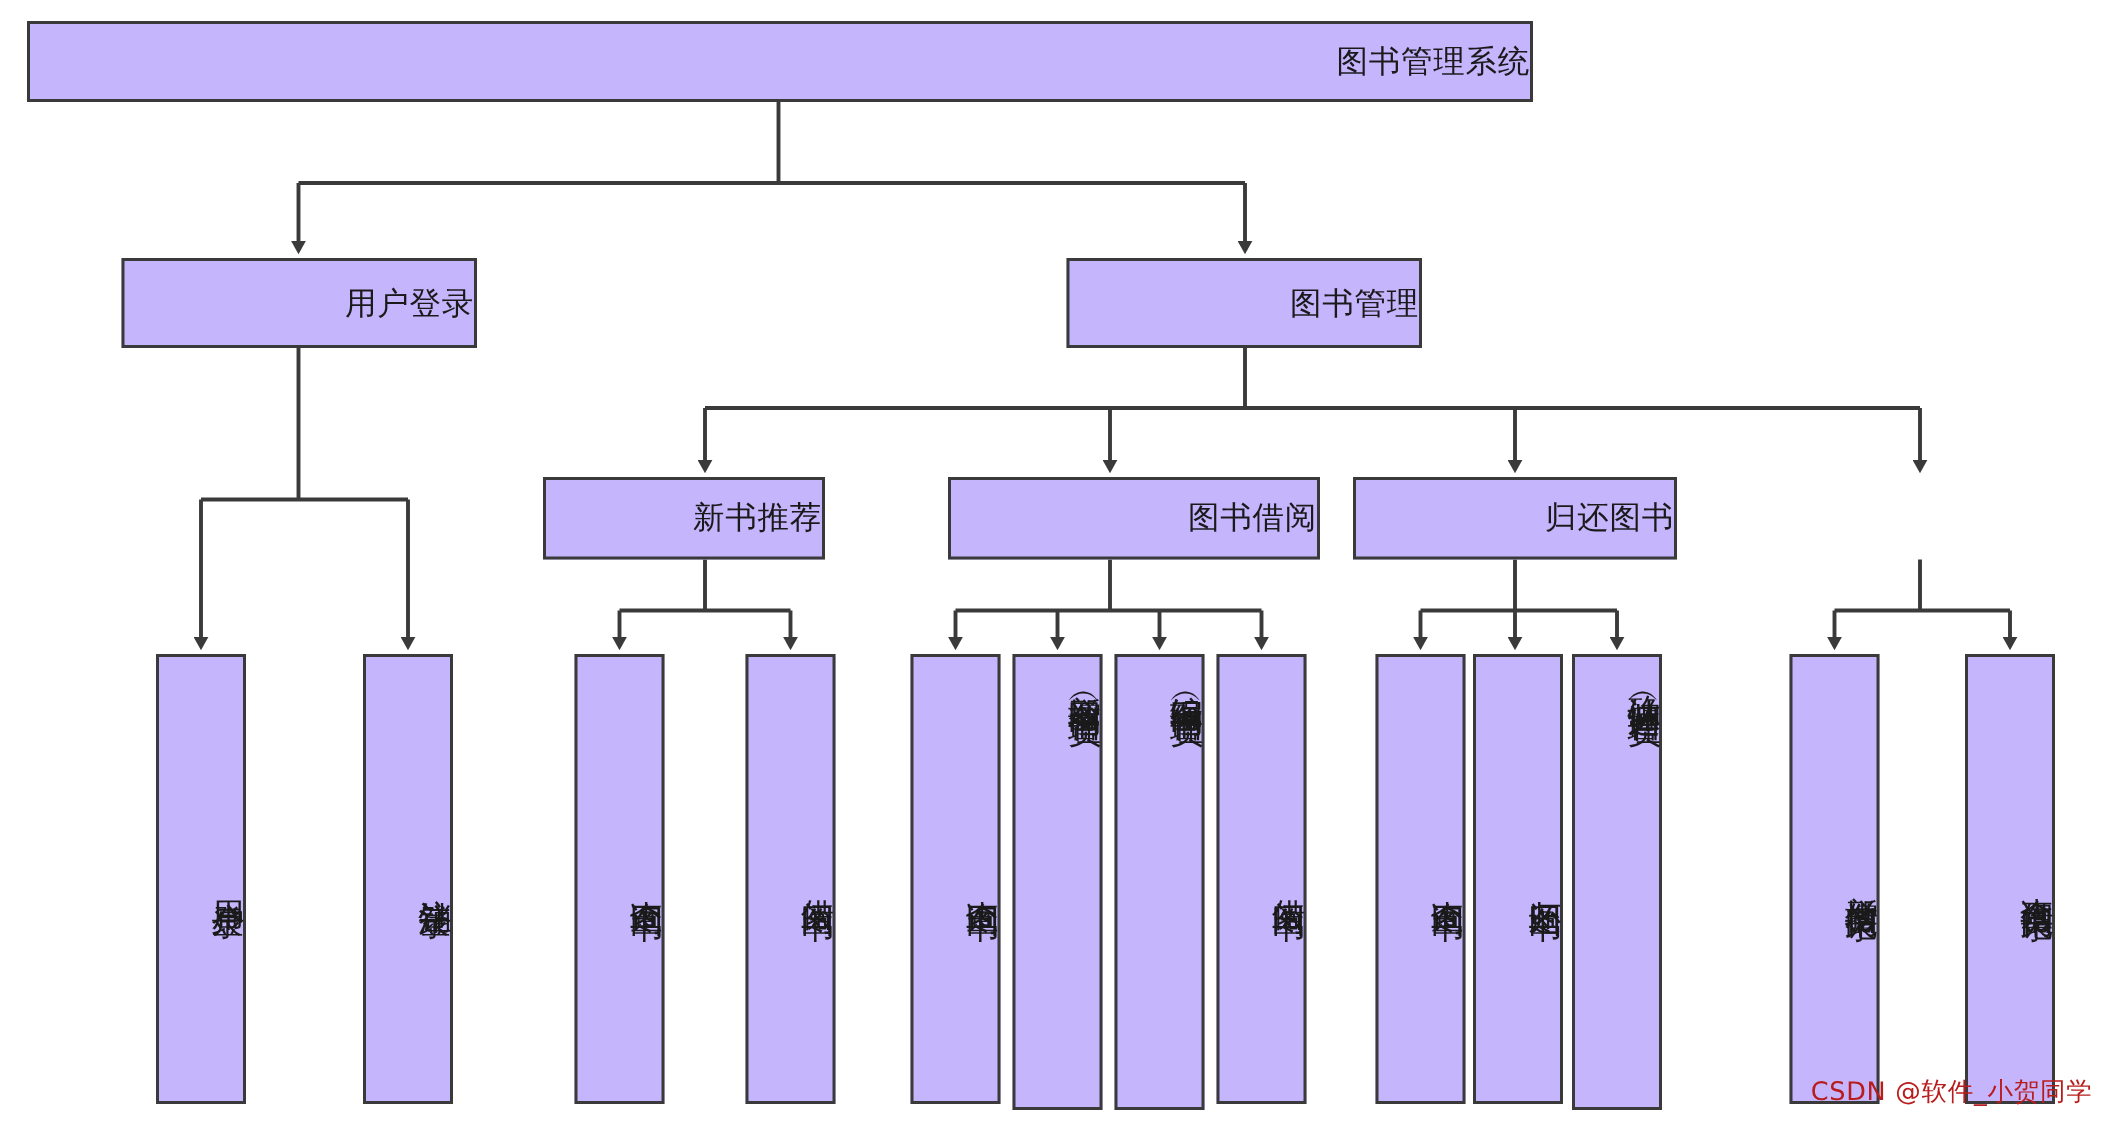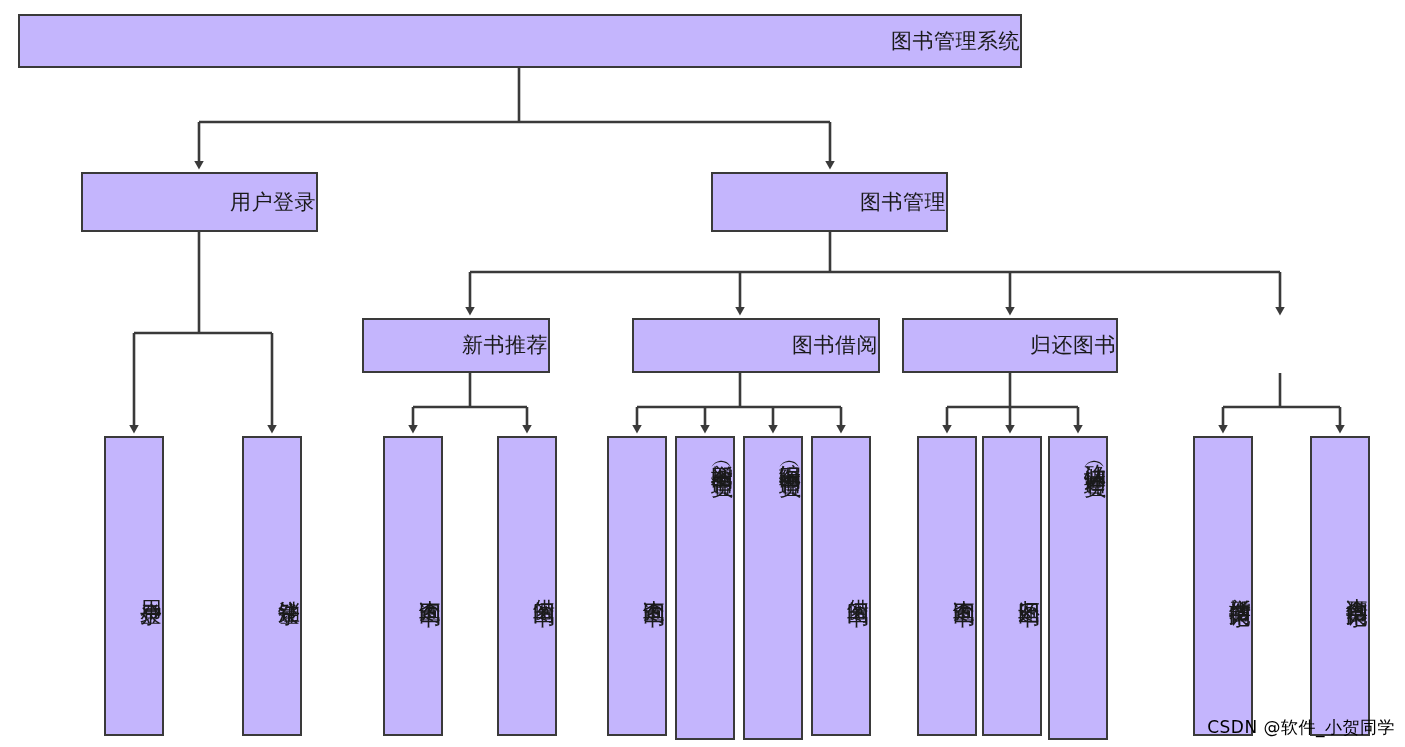--- a/index.html
+++ b/index.html
@@ -59,21 +59,21 @@
   }
   .node.vert.mid {
     align-items: center;
     padding-top: 0;
   }
   .watermark {
     position: absolute;
     right: 10px;
     bottom: 8px;
     font-size: 17px;
-    color: #000000;
+    color: #b91c1c;
     white-space: nowrap;
     letter-spacing: 0.5px;
   }
 </style>
 </head>
 <body>
 
 <div id="diagram-root">
 
   <svg class="edges" viewBox="0 0 1405 747" xmlns="http://www.w3.org/2000/svg">

